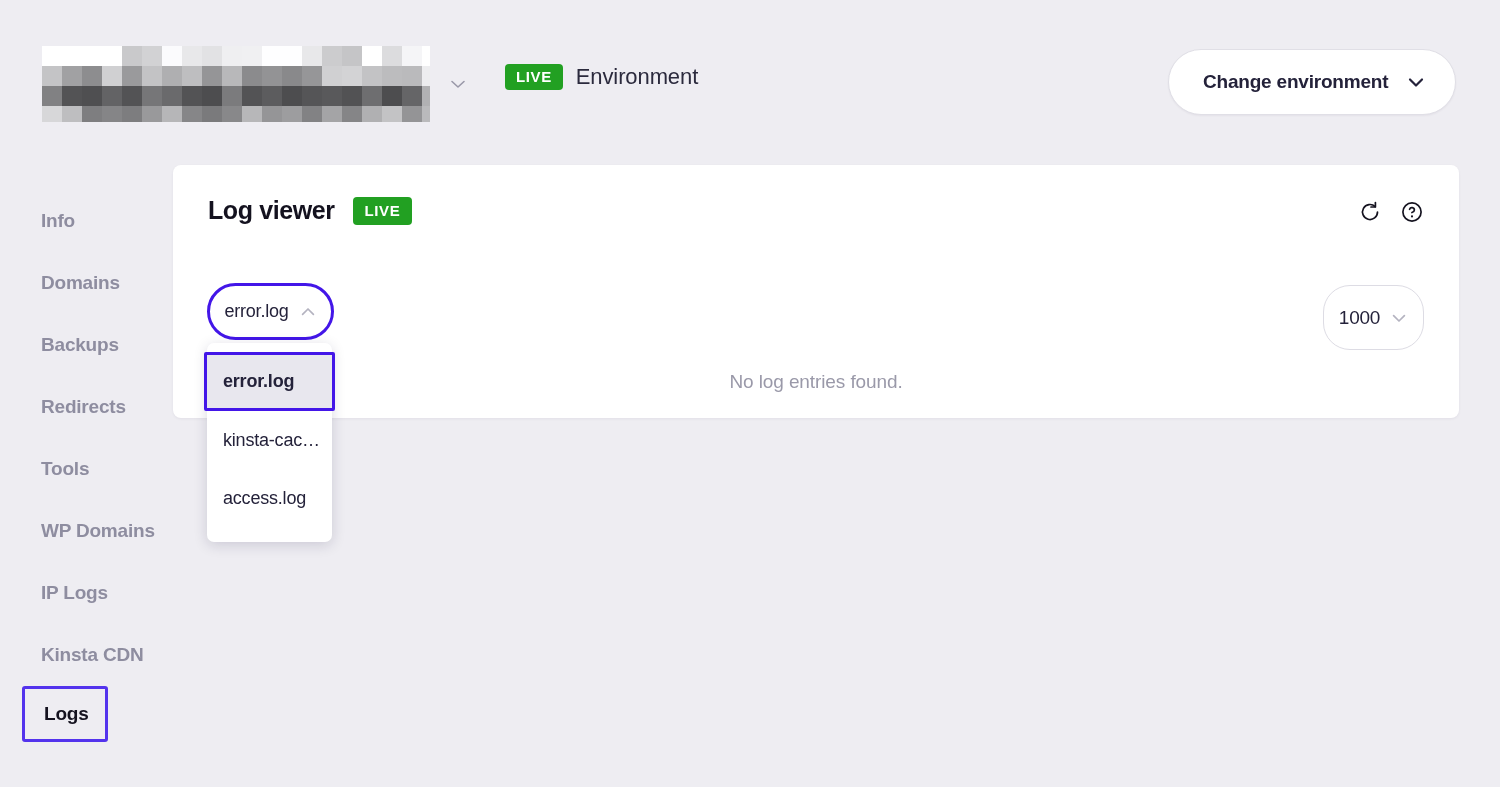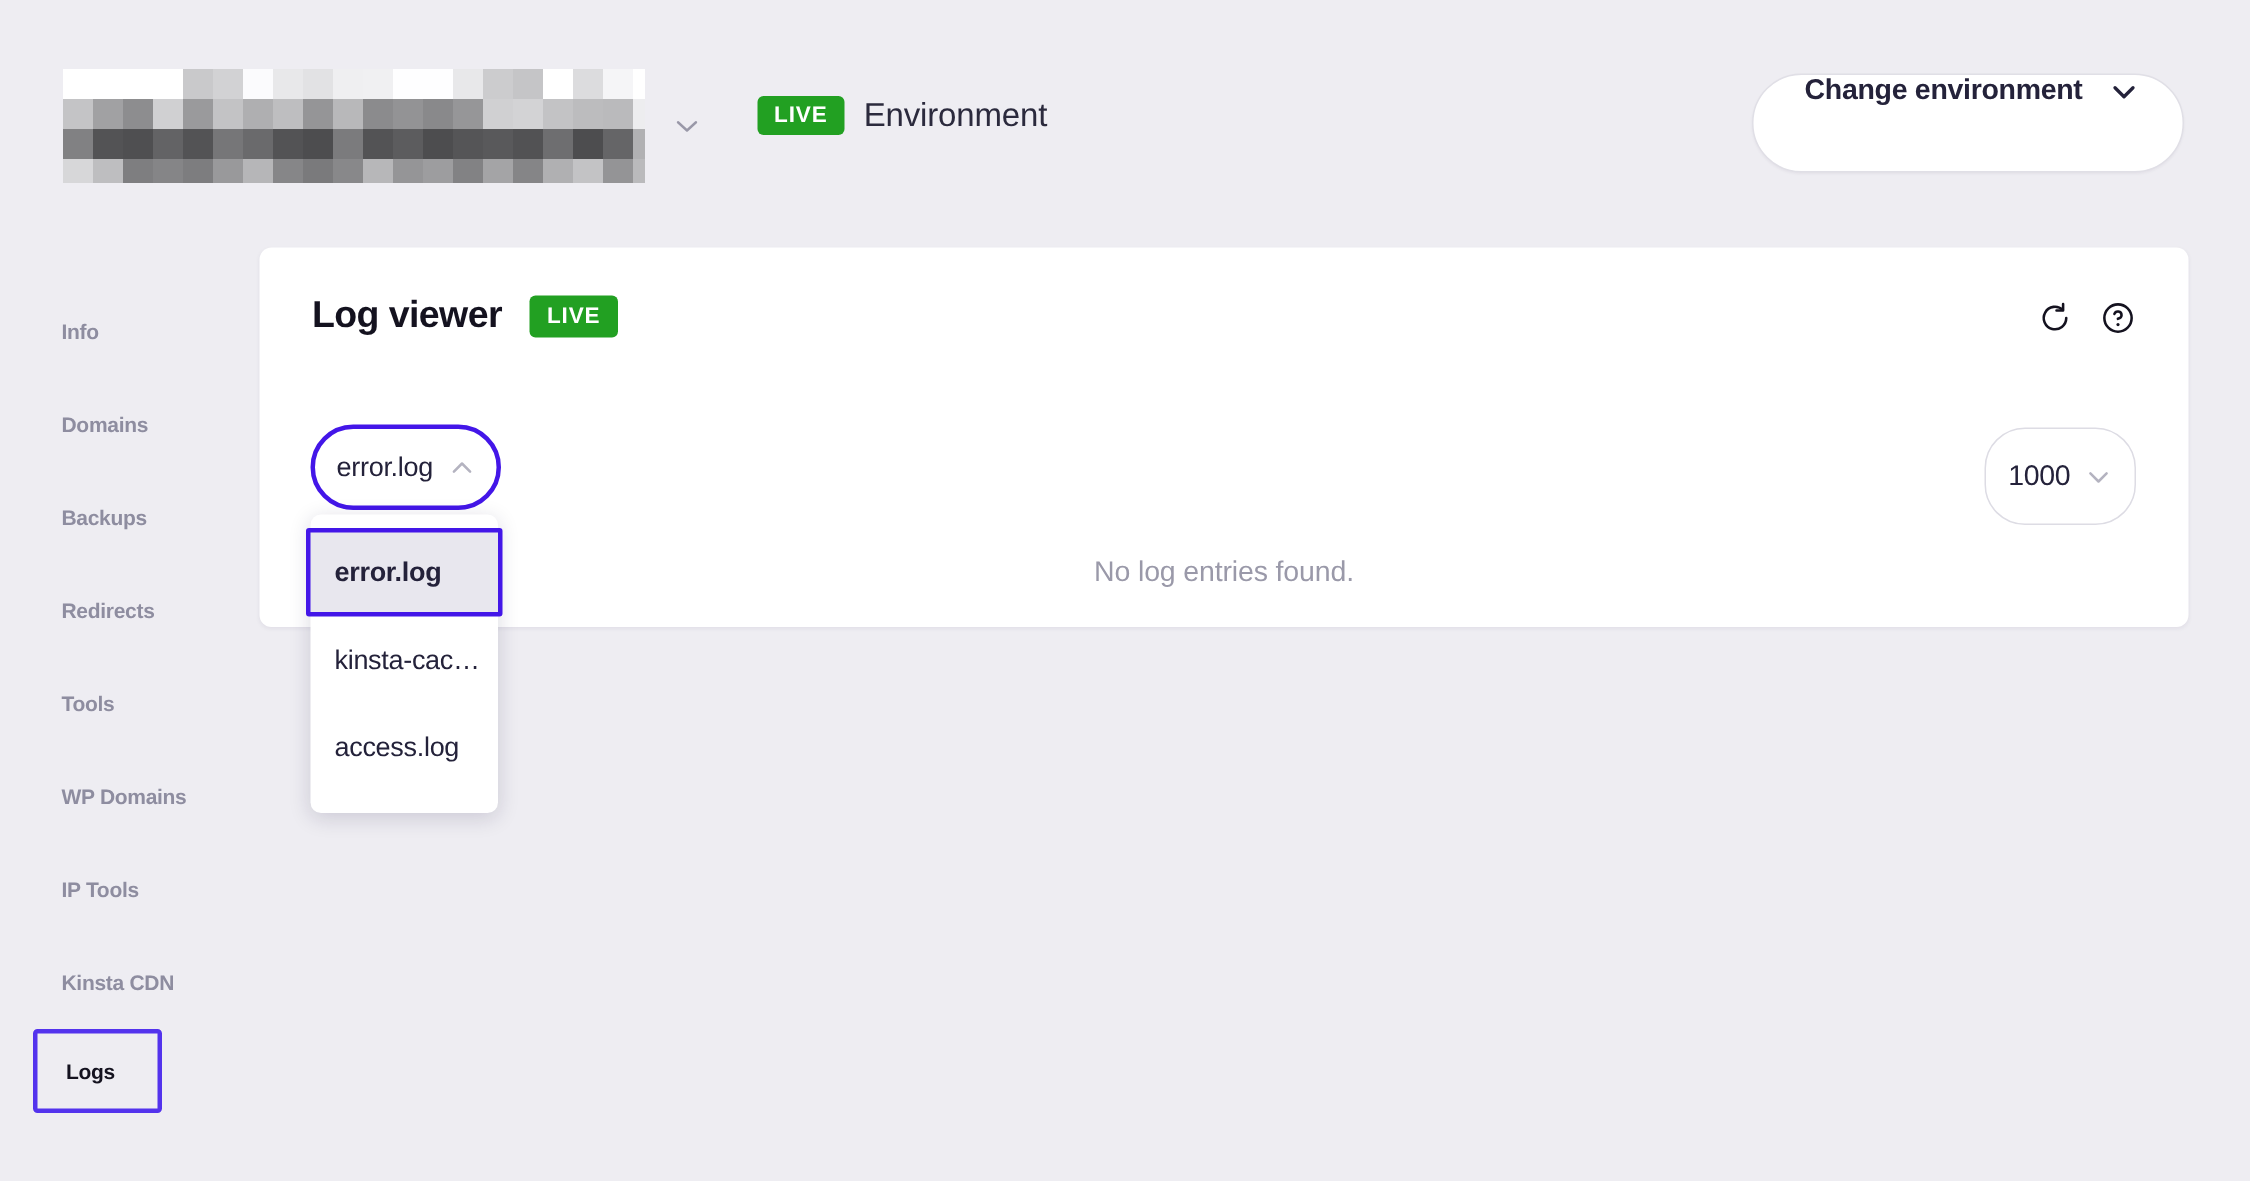--- a/index.html
+++ b/index.html
@@ -69,21 +69,21 @@
   }
   .change-env-btn {
     position: absolute;
     right: 44px; top: 49px;
     width: 288px;
     height: 66px;
     background: #ffffff;
     border: 1px solid #e0dfe6;
     border-radius: 33px;
     display: flex;
-    align-items: flex-start;
+    align-items: center;
     justify-content: space-between;
     padding: 0 28px 0 34px;
     cursor: pointer;
     box-shadow: 0 1px 2px rgba(30,25,60,0.05);
   }
   .change-env-btn .label {
     font-size: 19px;
     font-weight: bold;
     color: #24223a;
     letter-spacing: -0.2px;
@@ -93,21 +93,21 @@
   .sidebar {
     position: absolute;
     left: 0; top: 190px;
     width: 173px;
   }
   .nav-item {
     height: 62px;
     display: flex;
     align-items: center;
     padding-left: 41px;
-    font-size: 14px;
+    font-size: 19px;
     font-weight: bold;
     color: #8e8da0;
     cursor: pointer;
     letter-spacing: -0.2px;
   }
   .nav-item.active-box {
     color: #14121f;
     border: 3px solid #5333ed;
     border-radius: 3px;
     margin-left: 22px;
@@ -396,21 +396,21 @@
   <div class="nav-item">
       <span>Redirects</span>
     </div>
   <div class="nav-item">
       <span>Tools</span>
     </div>
   <div class="nav-item">
       <span>WP Domains</span>
     </div>
   <div class="nav-item">
-      <span>IP Tools</span>
+      <span>IP Logs</span>
     </div>
   <div class="nav-item">
       <span>Kinsta CDN</span>
     </div>
   <div class="nav-item active-box">
       <span>Logs</span>
     </div>
 </nav>
 
 <section class="card">

